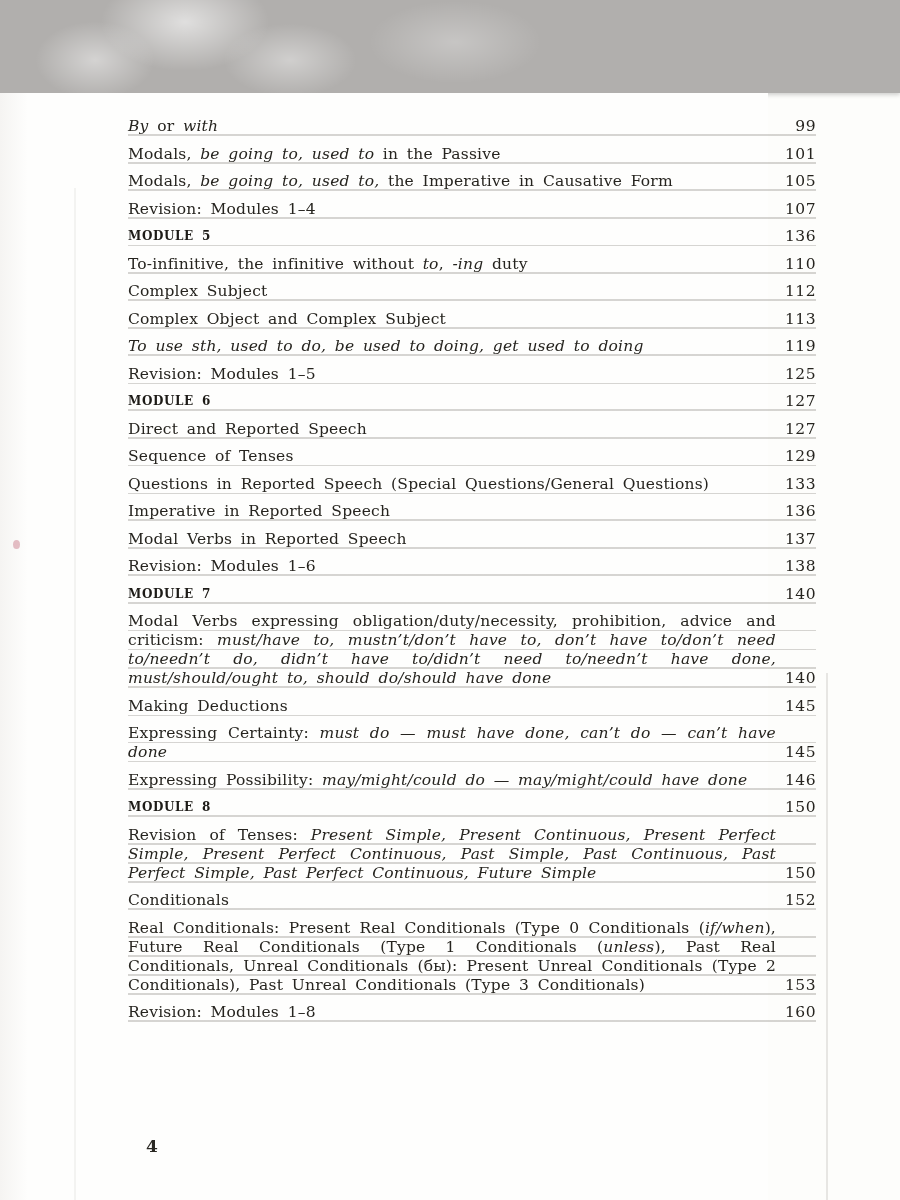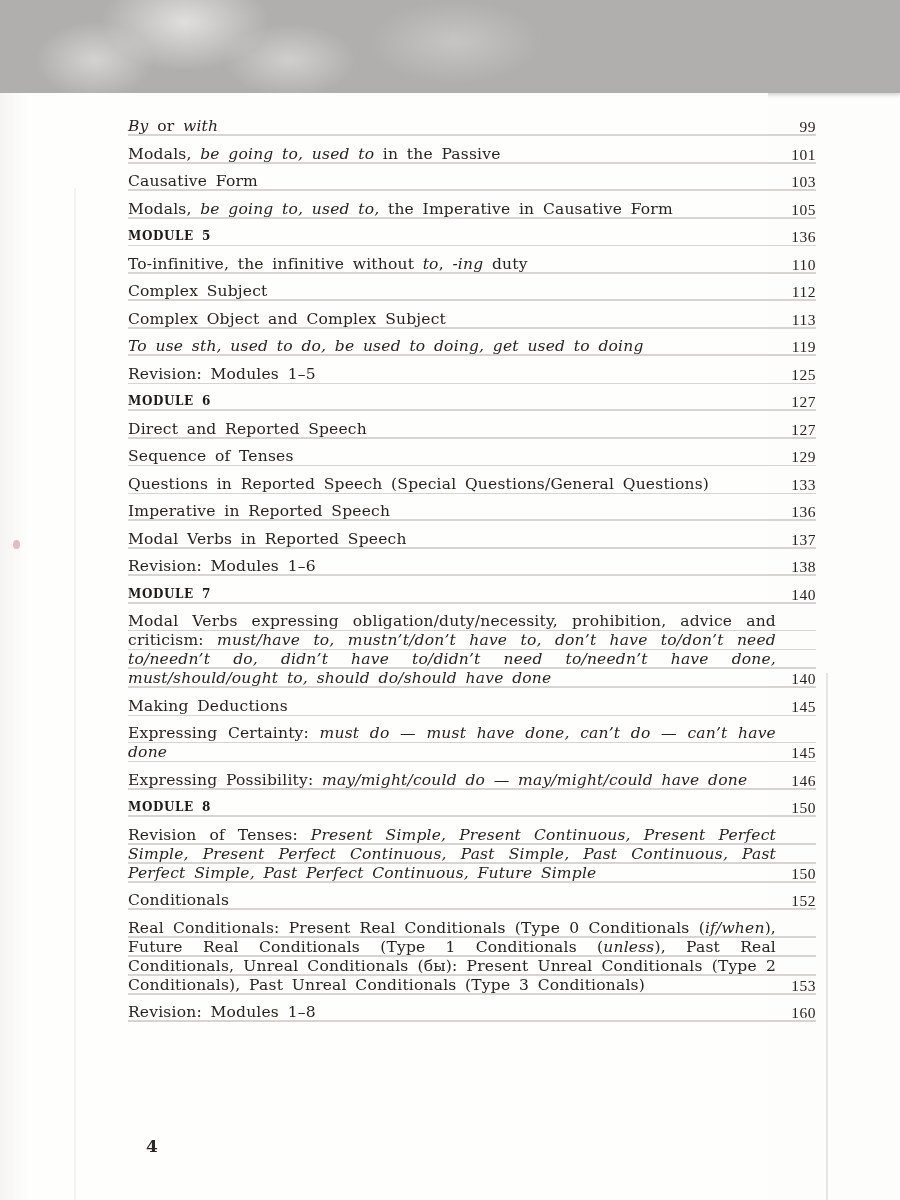--- a/index.html
+++ b/index.html
@@ -39,21 +39,21 @@
     text-align:justify;
     word-spacing:3.5px; letter-spacing:0.2px;
     margin-bottom:8.5px;
     background-image:repeating-linear-gradient(
       to bottom, rgba(0,0,0,0) 0px, rgba(0,0,0,0) 17.5px,
       rgba(95,90,82,.25) 17.5px, rgba(95,90,82,.25) 19px);
   }
   .row .txt { display:block; padding-right:40px; }
   .row .pg  {
     position:absolute; right:0; bottom:0; line-height:19px;
-    font-size:15.5px; letter-spacing:0.5px;font-family:Liberation Serif, serif;
+    font-size:15.5px; letter-spacing:0.5px;
   }
   .row.module .txt {
     font-weight:bold; font-size:12px; letter-spacing:0.6px;
     color:#1d1b17;
   }
   .row i { font-style:italic; }
 
   
   .folio {
     position:absolute; left:146px; top:1136px;
@@ -83,26 +83,26 @@
   <div class="toc">
       <div class="row">
         <span class="txt"><i>By</i><span> or </span><i>with</i></span>
         <span class="pg">99</span>
       </div>
       <div class="row">
         <span class="txt"><span>Modals, </span><i>be going to, used to</i><span> in the Passive</span></span>
         <span class="pg">101</span>
       </div>
       <div class="row">
-        <span class="txt"><span>Causative Form</span></span>
-        <span class="pg">103</span>
-      </div>
-      <div class="row">
         <span class="txt"><span>Modals, </span><i>be going to, used to,</i><span> the Imperative in Causative Form</span></span>
         <span class="pg">105</span>
+      </div>
+      <div class="row">
+        <span class="txt"><span>Revision: Modules 1–4</span></span>
+        <span class="pg">107</span>
       </div>
       <div class="row module">
         <span class="txt"><span>MODULE 5</span></span>
         <span class="pg">136</span>
       </div>
       <div class="row">
         <span class="txt"><span>To-infinitive, the infinitive without </span><i>to</i><span>, </span><i>-ing</i><span> duty</span></span>
         <span class="pg">110</span>
       </div>
       <div class="row">

